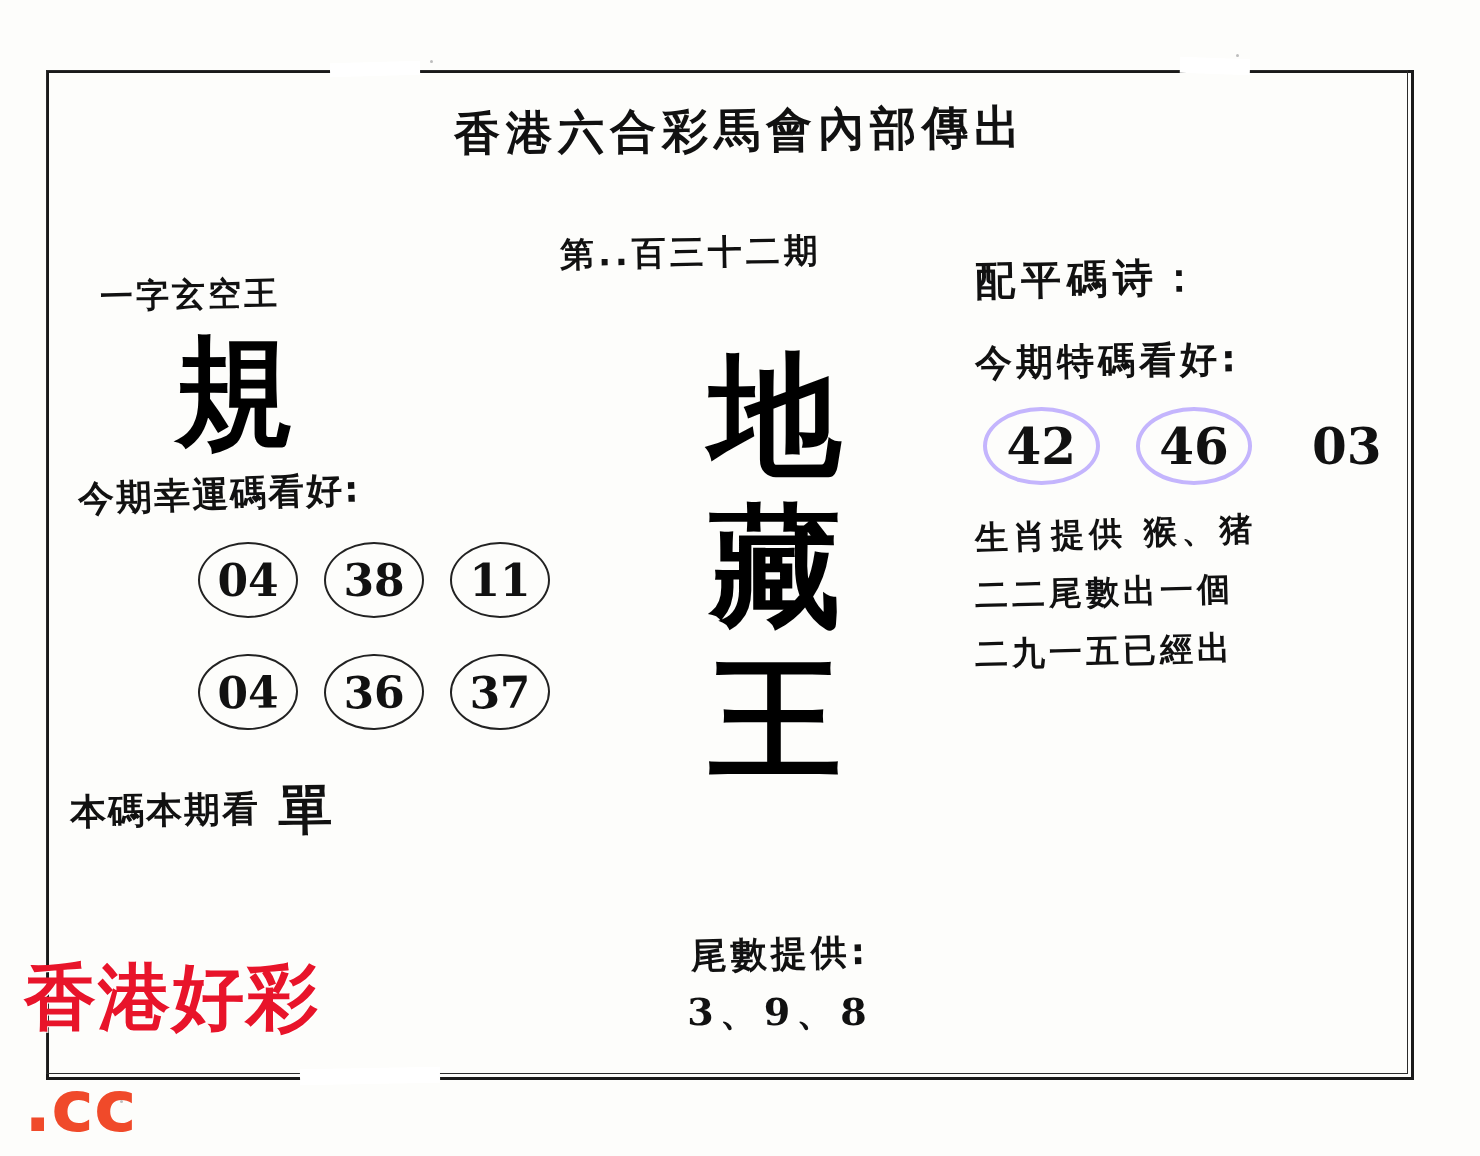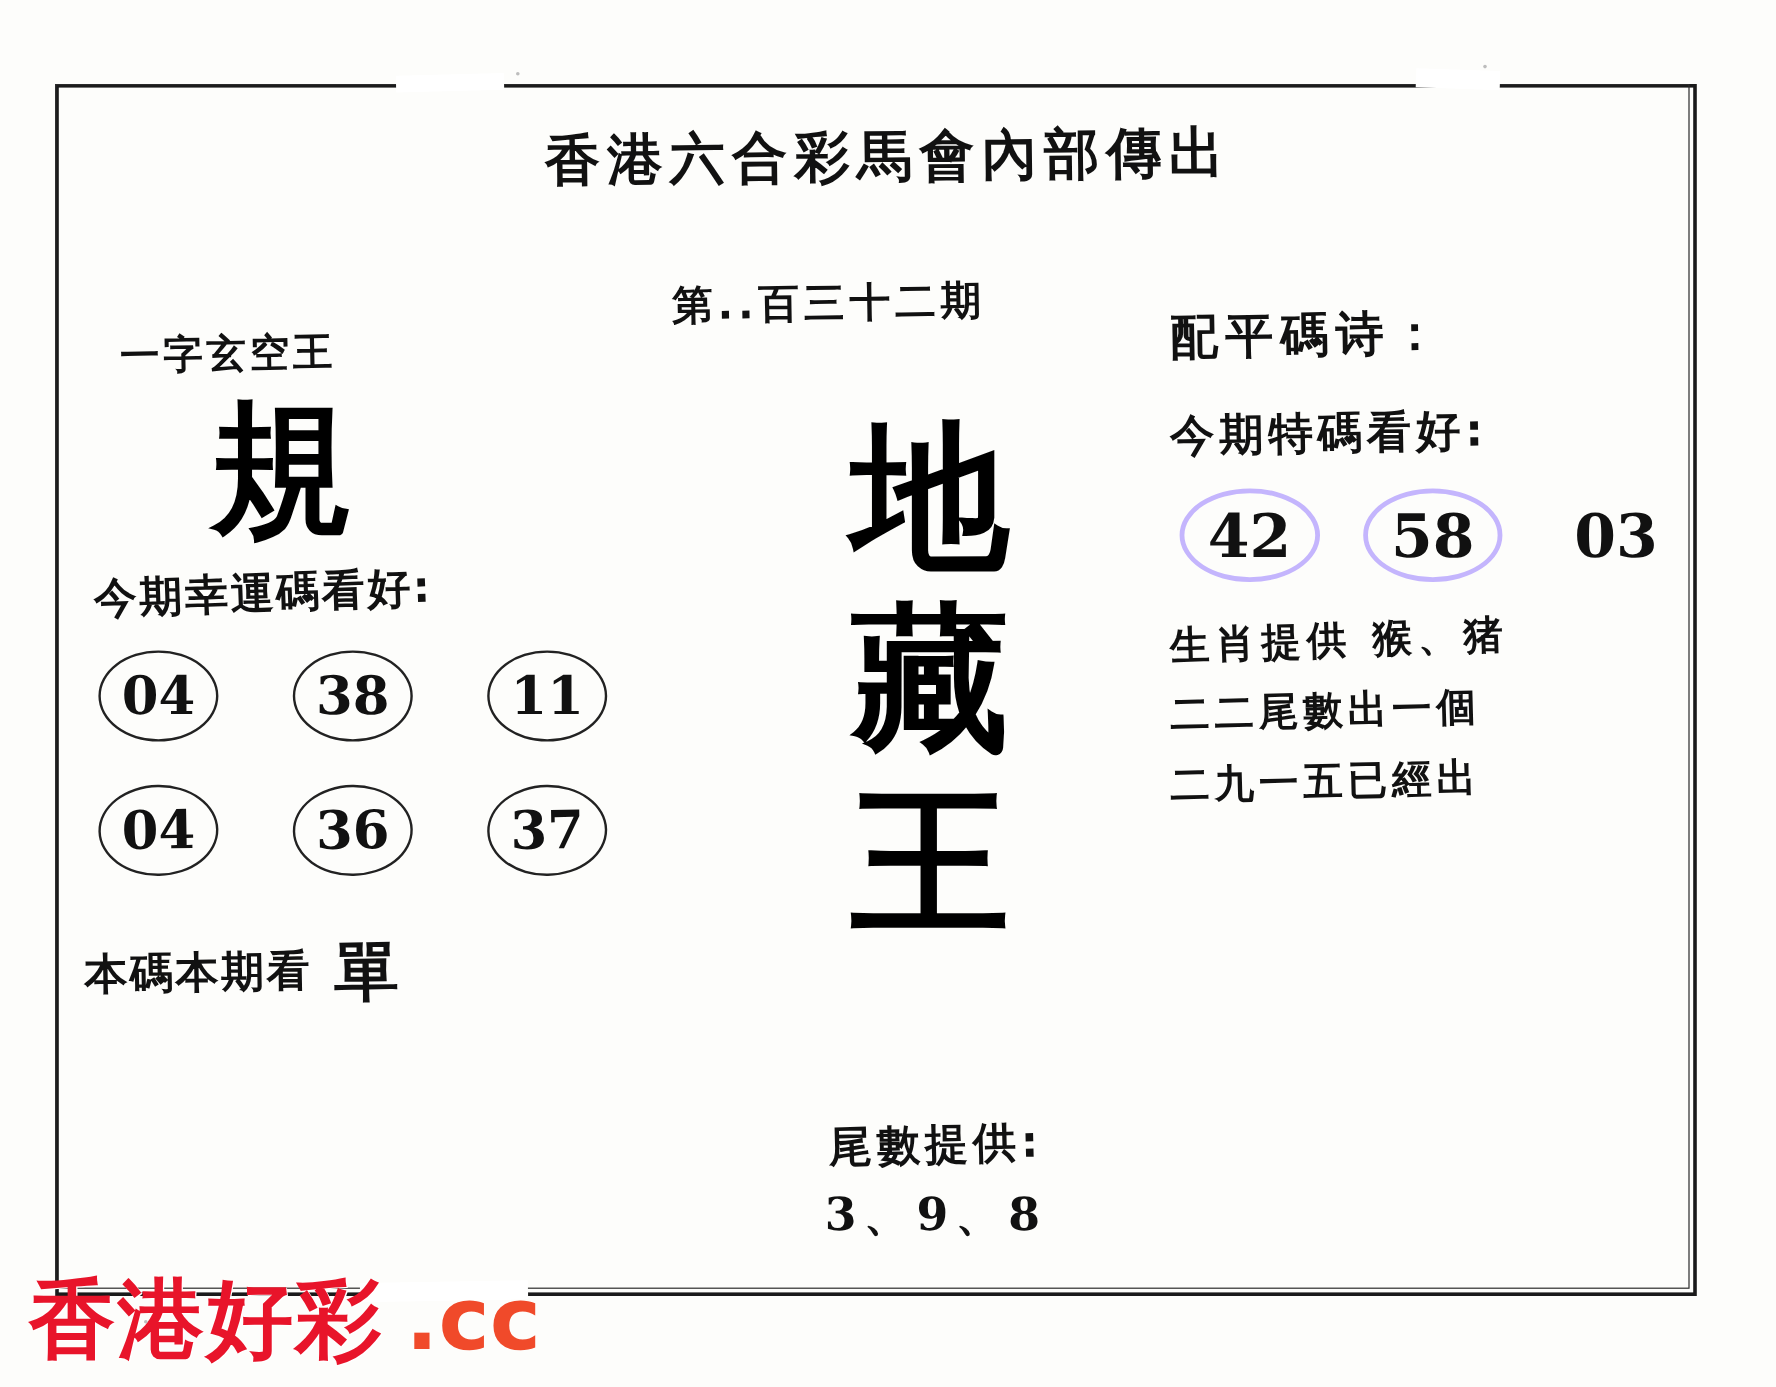--- a/index.html
+++ b/index.html
@@ -108,22 +108,23 @@
     margin-top: 12px;
     margin-left: 8px;
     transform: rotate(-2deg);
   }
   .num-grid {
     margin-top: 26px;
     margin-left: 12px;
   }
   .num-row {
     display: flex;
-    gap: 62px;
+    gap: 26px;
     margin-bottom: 36px;
+    justify-content: flex-end;
   }
   .ball {
     width: 96px;
     height: 72px;
     border: 2px solid #222;
     border-radius: 50%;
     display: flex;
     align-items: center;
     justify-content: center;
     font-size: 44px;
@@ -261,20 +262,21 @@
 
   
   .watermark {
     position: absolute;
     left: 24px;
     bottom: 8px;
     display: flex;
     align-items: baseline;
     gap: 18px;
     font-weight: 900;
+    flex-direction: column;
   }
   .wm-cn {
     font-size: 72px;
     color: #e8142a;
     letter-spacing: 2px;
     text-shadow: 1px 1px 0 #fff;
   }
   .wm-num {
     font-size: 86px;
     color: #f04a2a;
@@ -343,21 +345,21 @@
     <div class="tail-label">尾數提供:</div>
     <div class="tail-nums">3、9、8</div>
   </div>
 
   <div class="right-col">
     <div class="poem-title">配平碼诗：</div>
 
     <div class="special-label">今期特碼看好:</div>
     <div class="special-nums">
       <div class="sball">42</div>
-      <div class="sball">58</div>
+      <div class="sball">46</div>
       <div class="sball plain">03</div>
     </div>
 
     <div class="zodiac">生肖提供  猴、猪</div>
     <div class="note">二二尾數出一個</div>
     <div class="note">二九一五已經出</div>
   </div>
 
   <div class="watermark">
     <span class="wm-cn">香港好彩</span>

